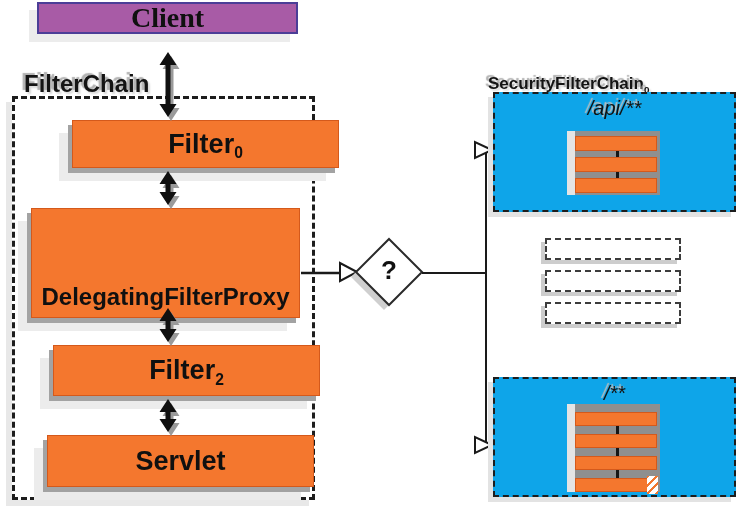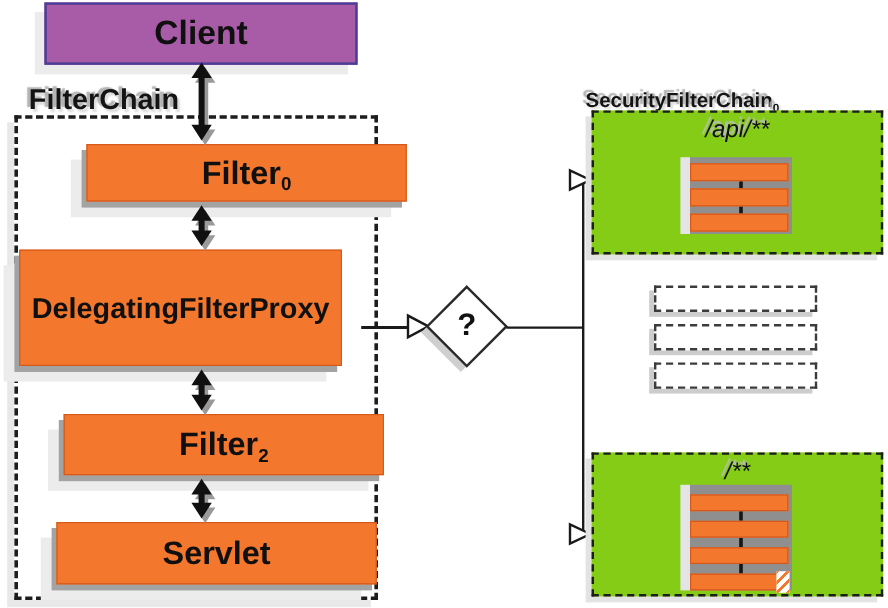--- a/index.html
+++ b/index.html
@@ -4,28 +4,28 @@
 <style>
   html,body{margin:0;padding:0;background:#fff;}
   #canvas{position:relative;width:740px;height:507px;background:#fff;
           font-family:"Liberation Sans",sans-serif;overflow:hidden;}
 
   
   .box{position:absolute;display:flex;align-items:center;justify-content:center;
        font-weight:bold;color:#101010;box-sizing:border-box;}
 
   
-  .client{left:37px;top:2px;width:261px;height:52px;
+  .client{left:37px;top:2px;width:261px;height:32px;
           background:var(--purple);border:2px solid var(--purple-border);
-          font-size:28px;box-shadow:-8px 8px 0 var(--shadow-light);}
+          font-size:28px;box-shadow:-8px 8px 0 var(--shadow-light);font-family:Liberation Serif, serif;}
   .orange{background:var(--orange);border:1px solid var(--orange-border);
           box-shadow:-4px 5px 0 var(--shadow-mid),-13px 13px 0 var(--shadow-light);}
   .filter0{left:33px;top:120px;width:267px;height:48px;font-size:27px;margin-left:39px;}
-  .dfp{left:16px;top:208px;width:269px;height:97px;font-size:24px;
-       flex-direction:column;justify-content:center;}
+  .dfp{left:31px;top:208px;width:269px;height:110px;font-size:24px;
+       flex-direction:column;justify-content:flex-end;}
   .dfp-title{height:42px;line-height:44px;}
   .fcp{position:absolute;left:6px;right:6px;top:44px;bottom:5px;
        background-color:#fff;
        background-image:repeating-linear-gradient(135deg,rgba(244,119,46,.9) 0 2px,transparent 2px 27px);
        border:1px solid var(--orange);
        display:flex;align-items:center;justify-content:center;font-size:24px;}
   .filter2{left:33px;top:345px;width:267px;height:51px;font-size:27px;margin-left:20px;}
   .servlet{left:47px;top:435px;width:267px;height:52px;font-size:27px;}
 
   .fc-label{position:absolute;left:4px;top:70px;font-size:24px;font-weight:bold;color:#141414;
@@ -40,21 +40,21 @@
   #connectors{position:absolute;left:0;top:0;pointer-events:none;}
   .q{position:absolute;left:375px;top:255px;width:28px;text-align:center;
      font-size:26px;font-weight:bold;color:#111;}
 
   
   .sfc-title{position:absolute;font-size:17px;font-weight:bold;color:#141414;white-space:nowrap;
              text-shadow:-3px -2px 1px #b3b3b3,2px 2px 2px #d9d9d9;margin-top:16px;}
   .t0{left:488px;top:58px;}
   .tn{left:488px;top:343px;}
   .sfc-box{position:absolute;left:493px;width:243px;height:120px;box-sizing:border-box;
-           border:2px dashed #1d1d1d;box-shadow:-5px 5px 0 #e3e3e3;background:#84cc16;}
+           border:2px dashed #1d1d1d;box-shadow:-5px 5px 0 #e3e3e3;background:#0ea5e9;}
   .b0{top:92px;}
   .bn{top:377px;}
   .pattern{position:absolute;left:0;right:0;top:3px;text-align:center;
            font-size:20px;font-style:italic;color:#111;
            text-shadow:-2px -2px 1px #bdbdbd;}
   .bars-wrap{position:absolute;display:flex;}
   .w0{left:72px;top:37px;}
   .wn{left:72px;top:25px;}
   .strip{width:8px;background:var(--strip);}
   .bars{width:85px;background:var(--bar-backdrop);display:flex;flex-direction:column;box-sizing:border-box;}

